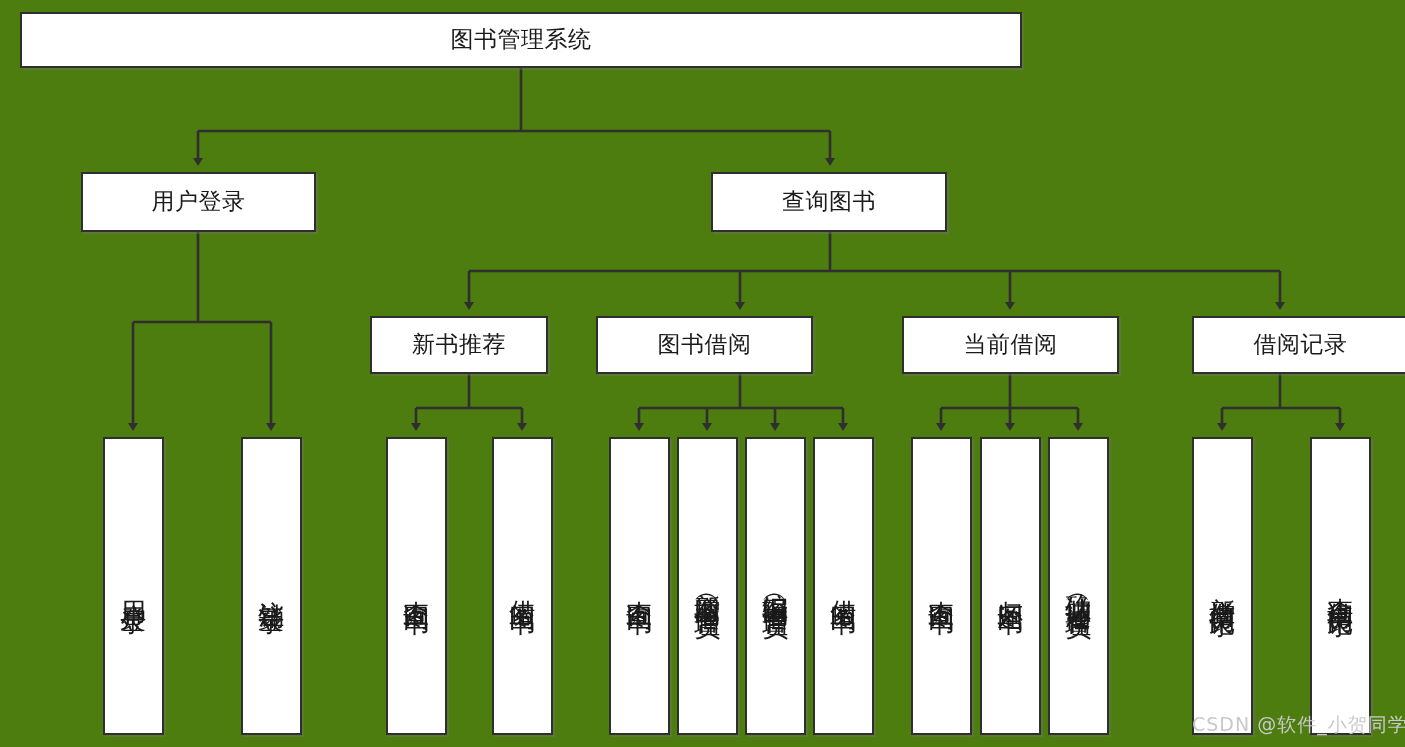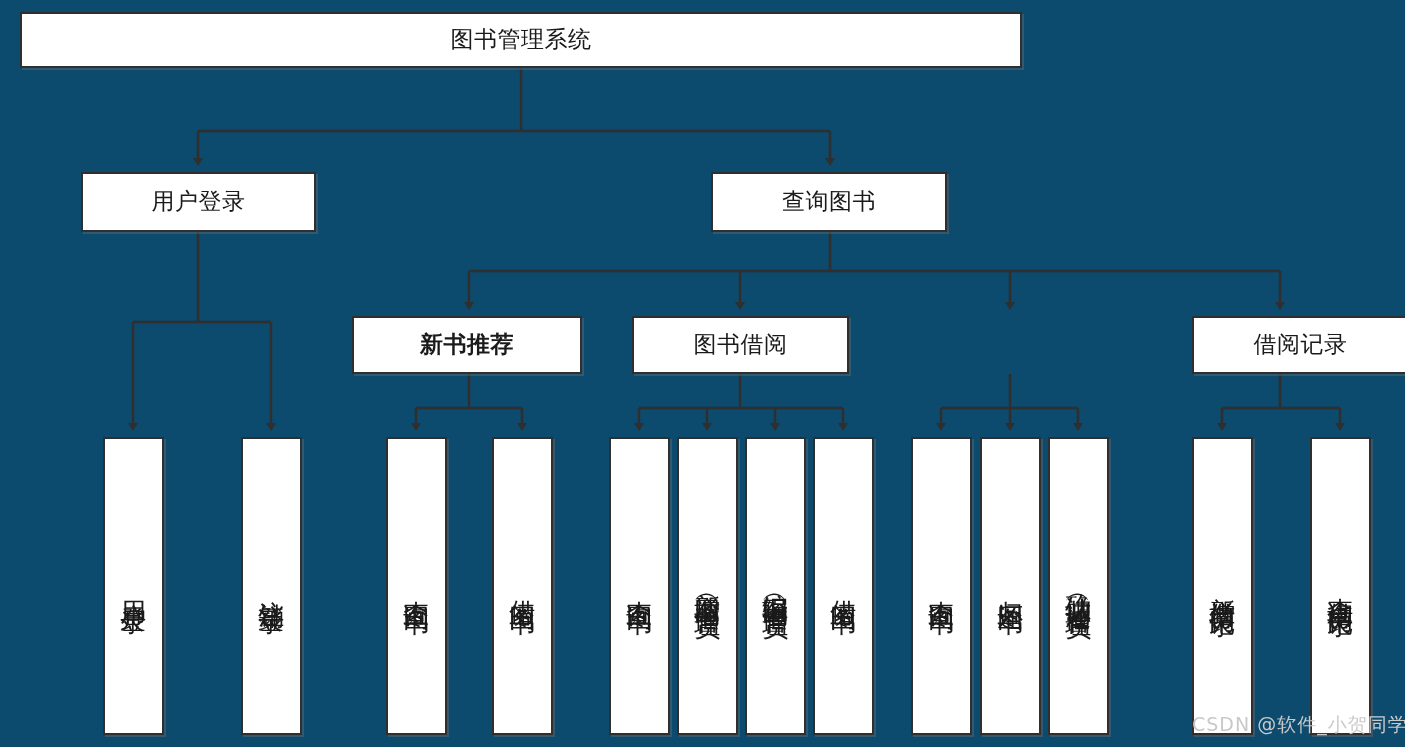--- a/index.html
+++ b/index.html
@@ -7,21 +7,21 @@
     padding: 0;
     background: #ffffff;
   }
   body {
     font-family: "DejaVu Sans", "Liberation Sans", sans-serif;
   }
   #canvas {
     position: relative;
     width: 1405px;
     height: 747px;
-    background: #0c4a6e;
+    background: #4d7c0f;
     overflow: hidden;
   }
   svg#edges {
     position: absolute;
     left: 0;
     top: 0;
     width: 1405px;
     height: 747px;
     pointer-events: none;
   }
@@ -128,25 +128,28 @@
     <span class="label">图书管理系统</span>
   </div>
 
   <div class="node horizontal" style="left:81px; top:172px; width:235px; height:60px;">
     <span class="label">用户登录</span>
   </div>
   <div class="node horizontal" style="left:711px; top:172px; width:236px; height:60px;">
     <span class="label">查询图书</span>
   </div>
 
-  <div class="node horizontal" style="left:352px; top:316px; width:230px; height:58px;font-weight:bold;">
+  <div class="node horizontal" style="left:370px; top:316px; width:178px; height:58px;">
     <span class="label">新书推荐</span>
   </div>
-  <div class="node horizontal" style="left:632px; top:316px; width:217px; height:58px;">
+  <div class="node horizontal" style="left:596px; top:316px; width:217px; height:58px;">
     <span class="label">图书借阅</span>
+  </div>
+  <div class="node horizontal" style="left:902px; top:316px; width:217px; height:58px;">
+    <span class="label">当前借阅</span>
   </div>
   <div class="node horizontal" style="left:1172px; top:316px; width:217px; height:58px;margin-left:20px;">
     <span class="label">借阅记录</span>
   </div>
 
   <div class="node vertical" style="left:103px; top:437px; width:61px; height:298px;">
     <span class="label">用户登录</span>
   </div>
   <div class="node vertical" style="left:241px; top:437px; width:61px; height:298px;">
     <span class="label">注销登录</span>

